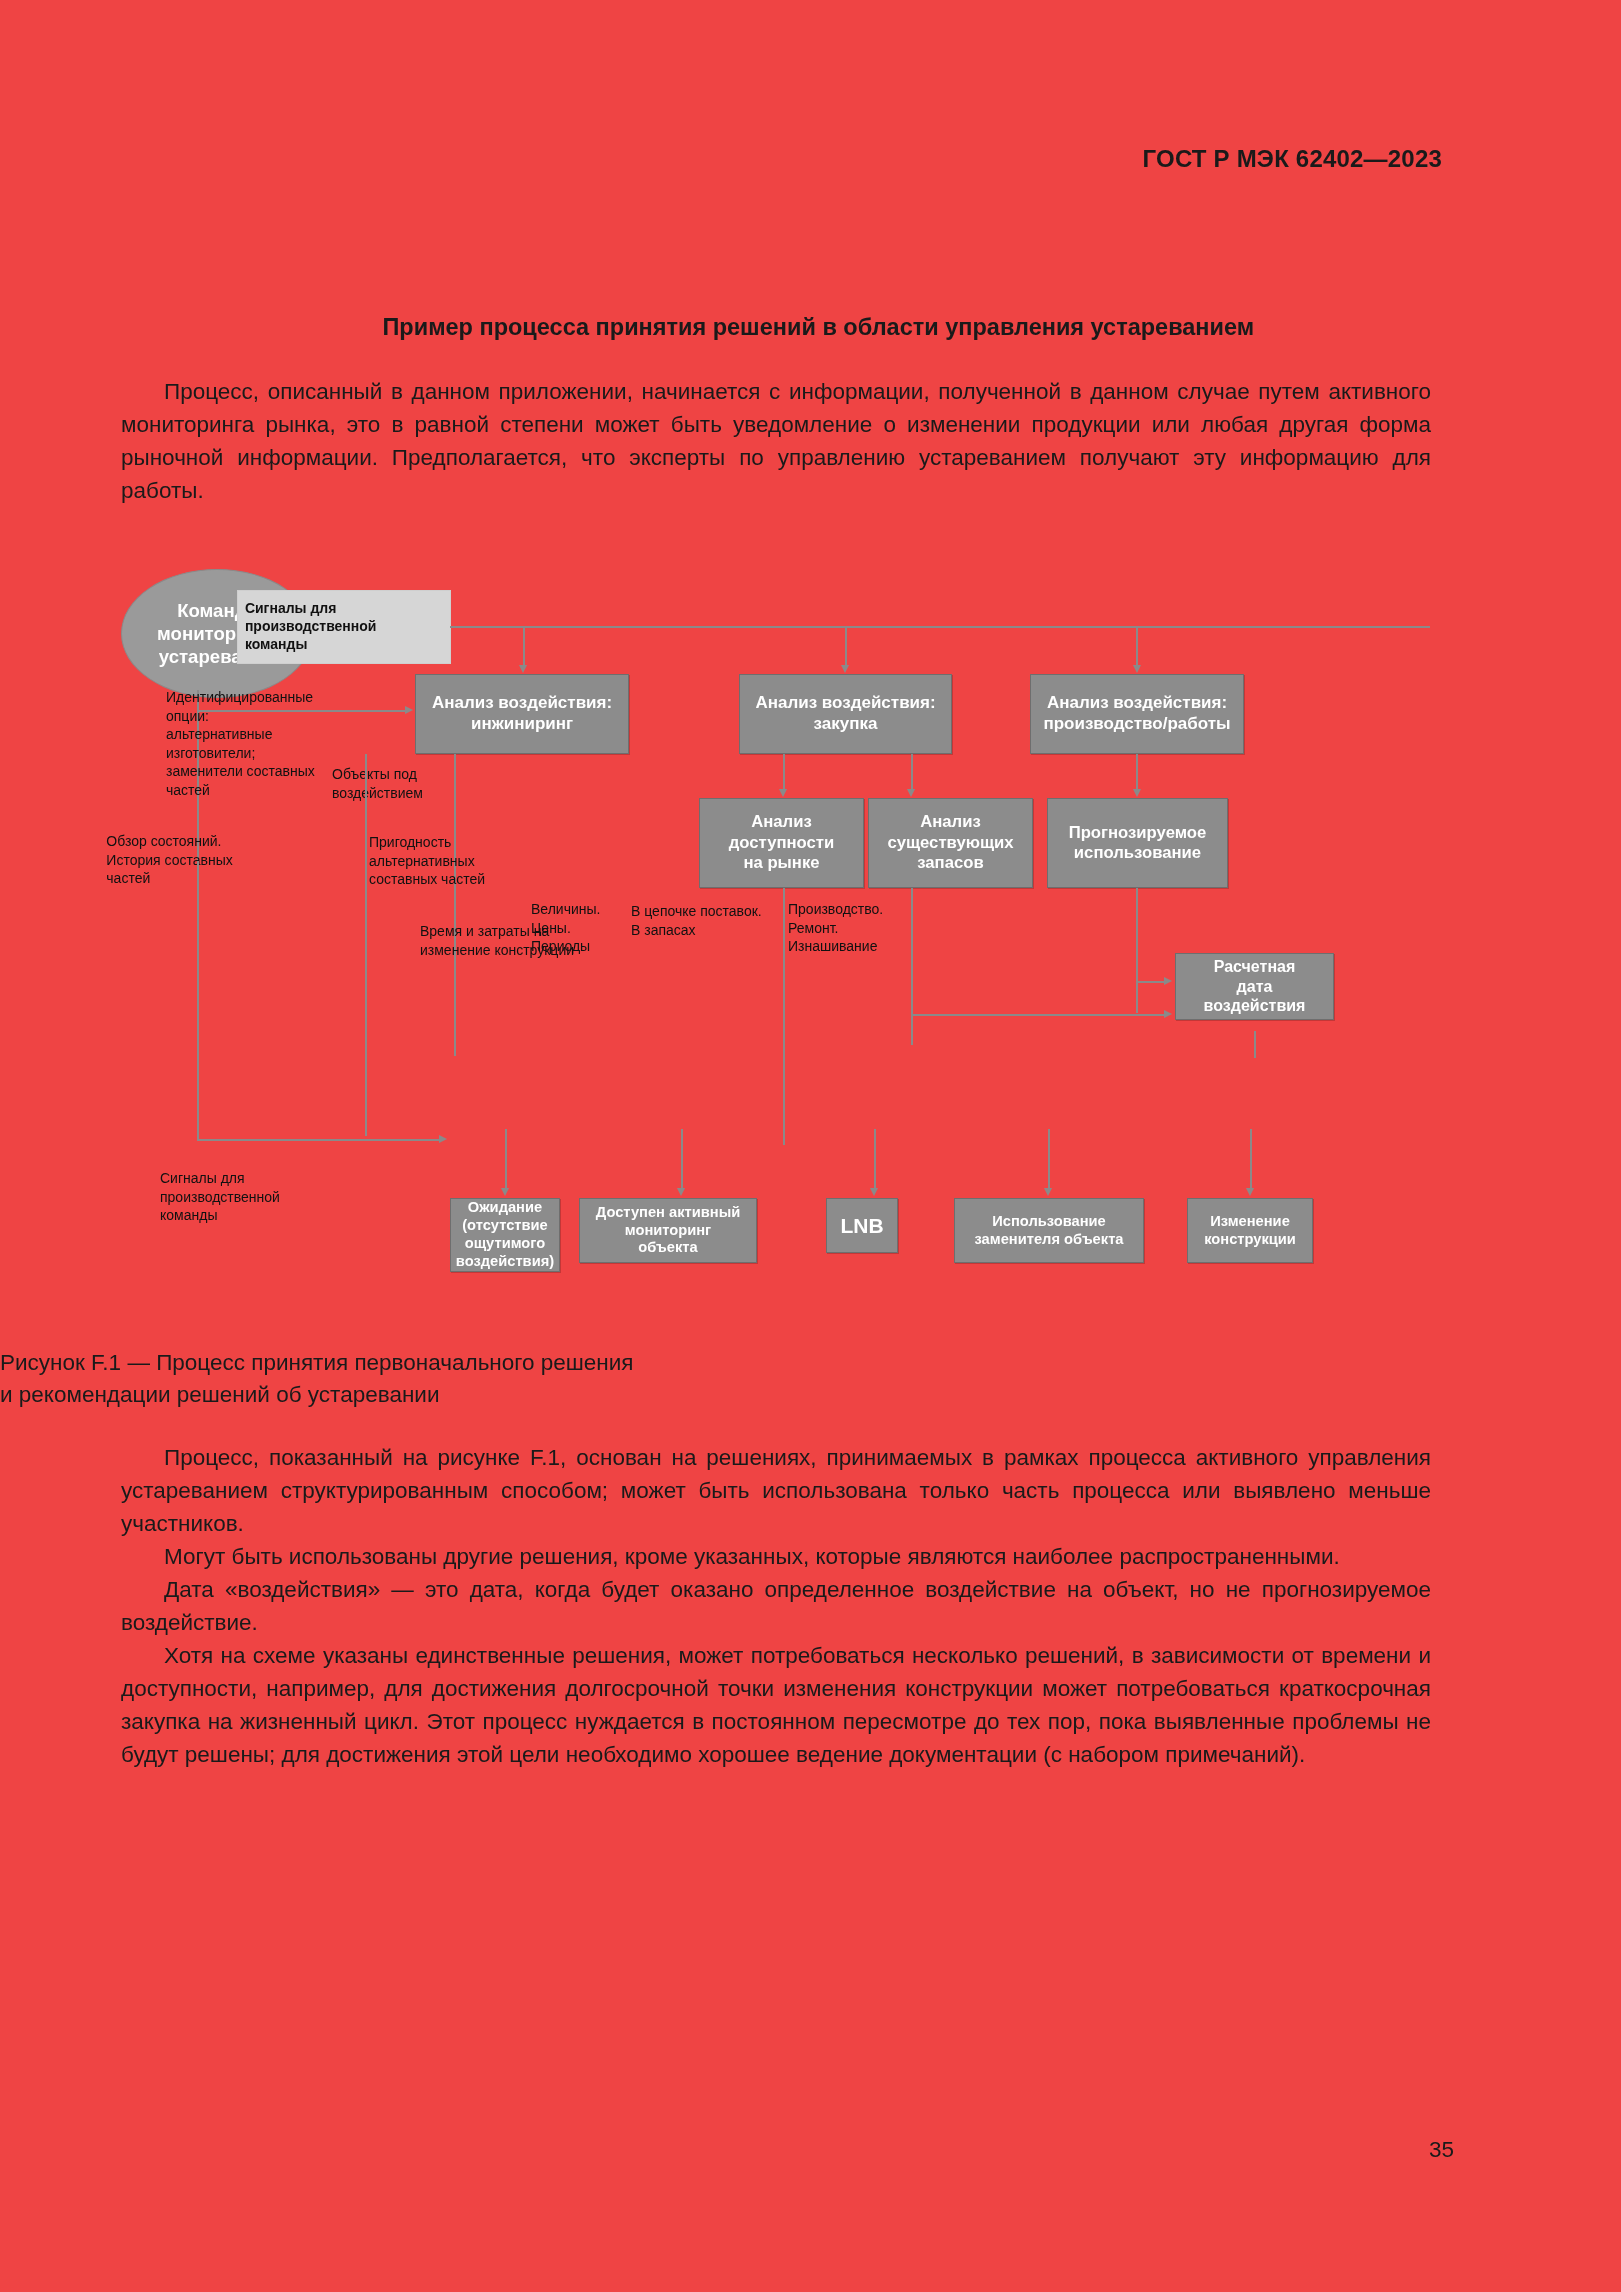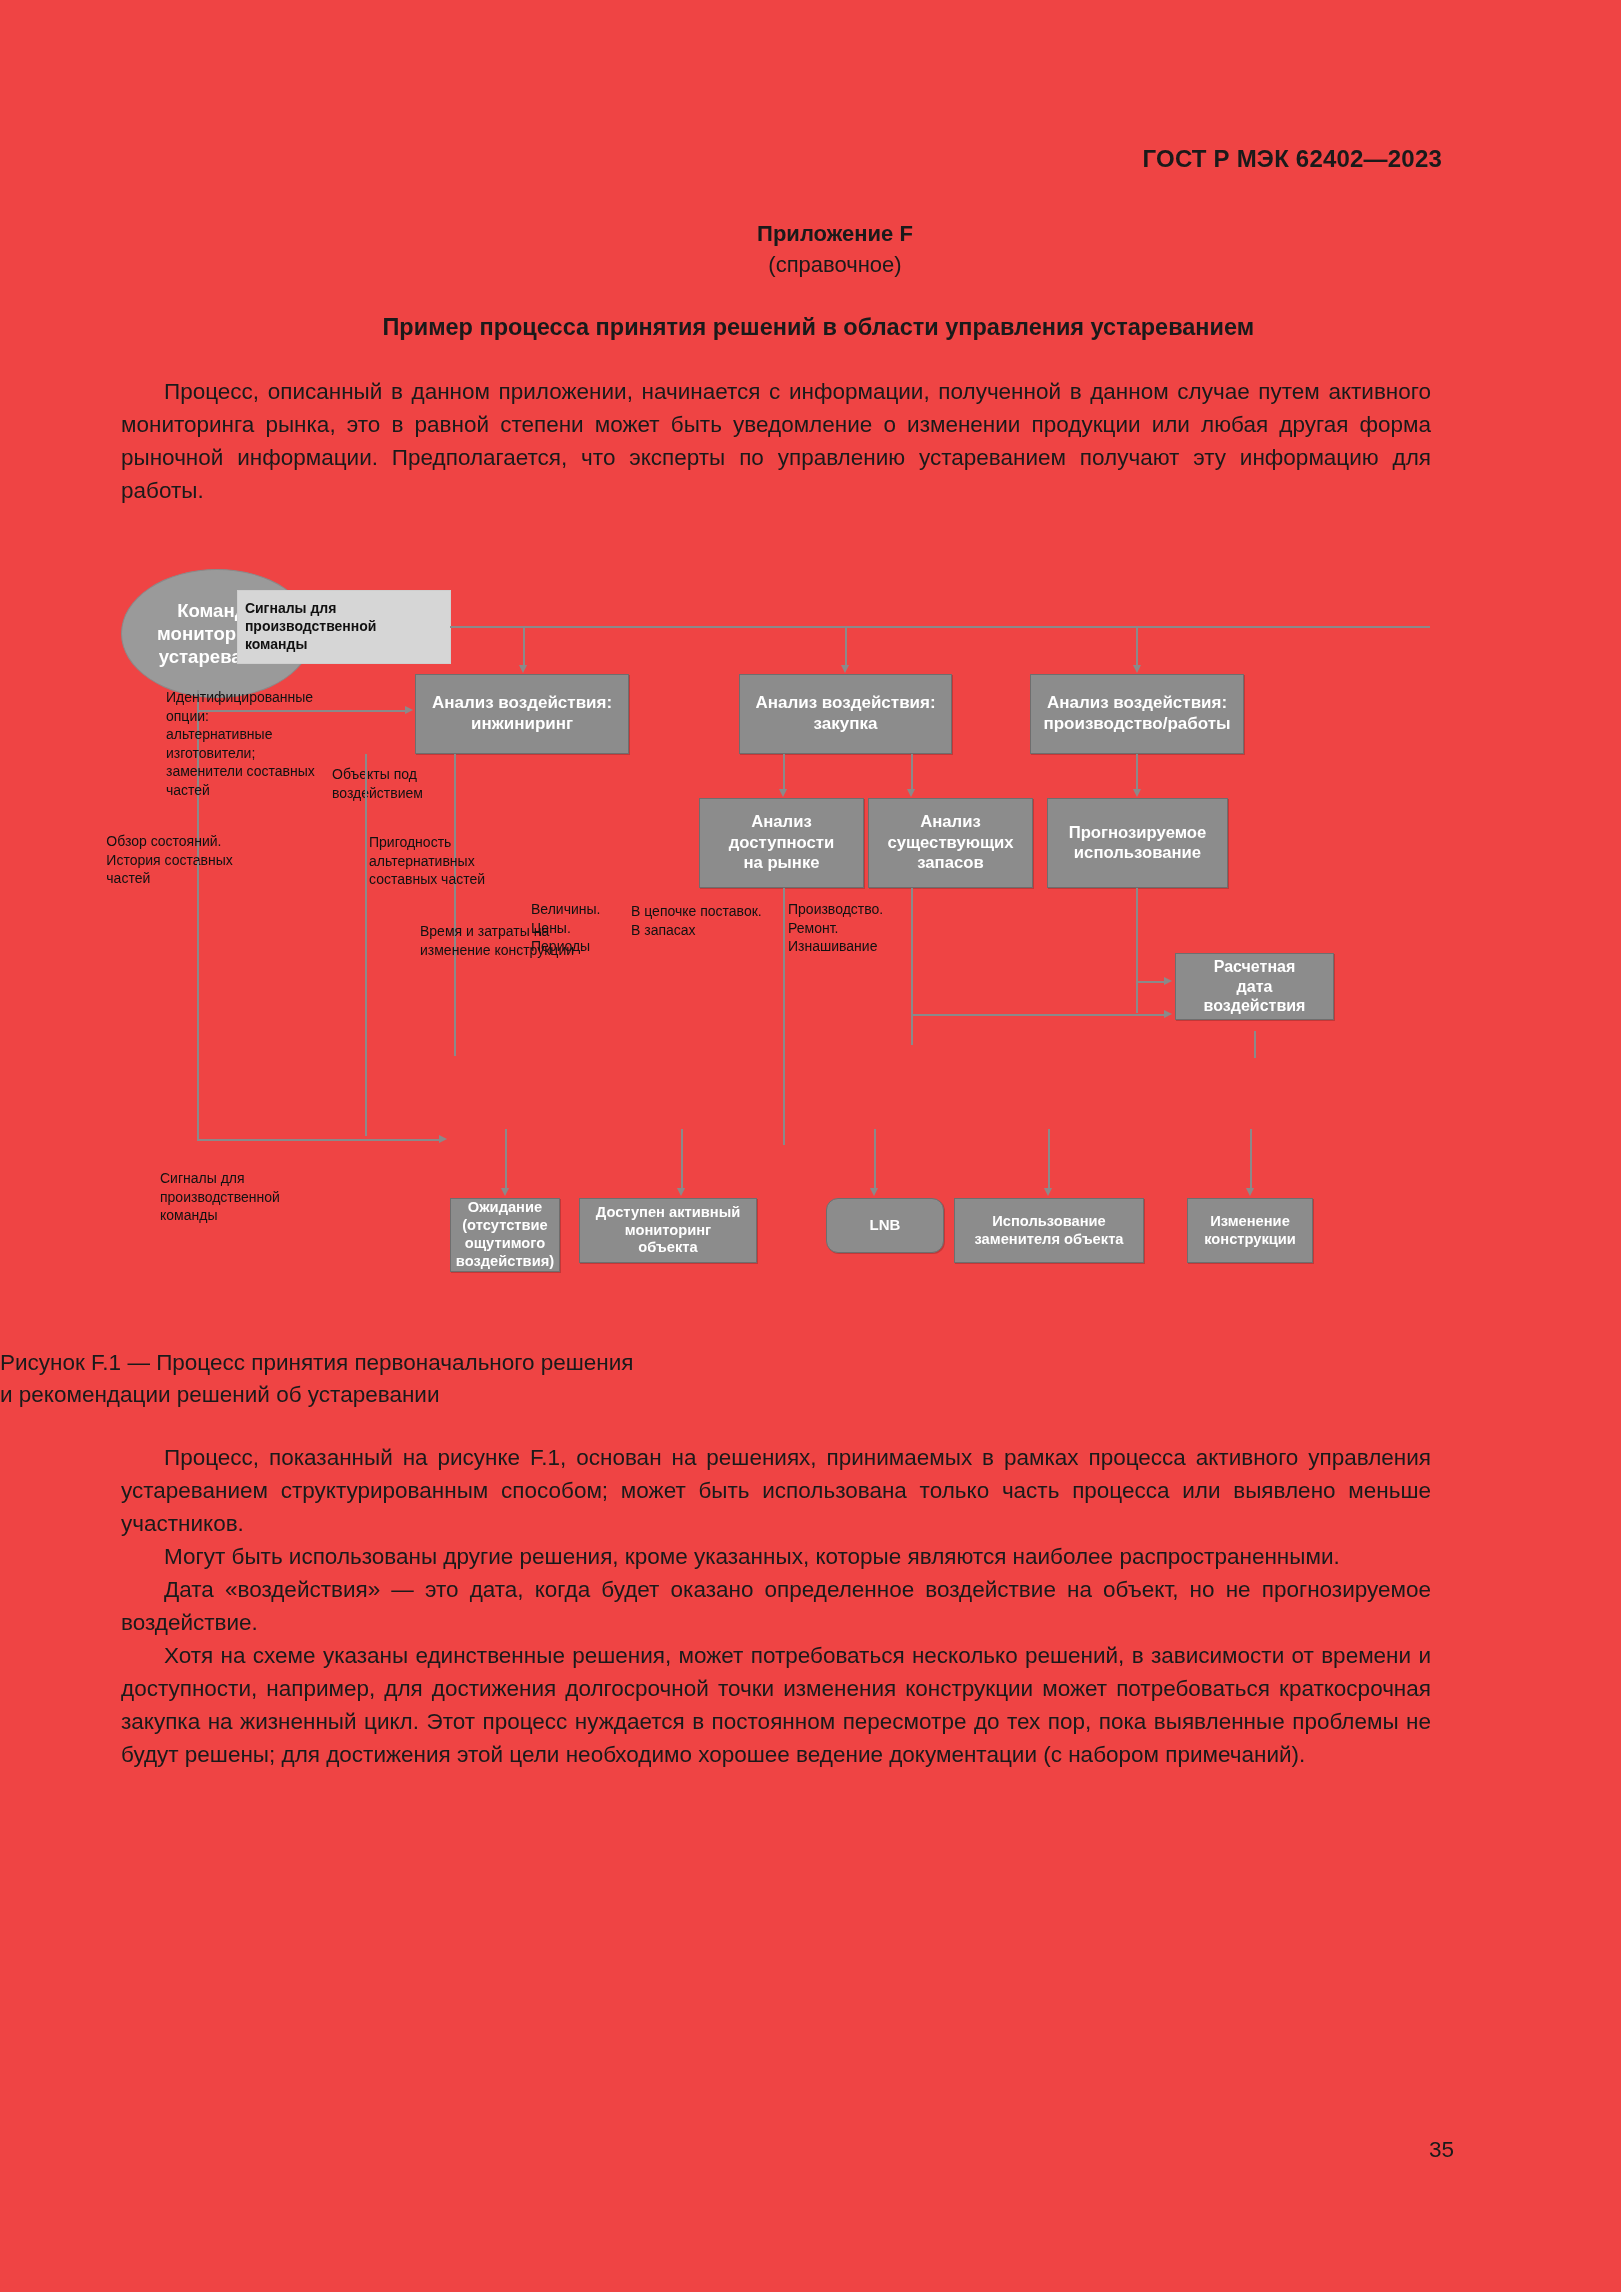--- a/index.html
+++ b/index.html
@@ -175,24 +175,20 @@
     border-left: 8.8px solid #8a8a8a;
   }
 </style>
 </head>
 <body>
 
 <div class="page">
 
   <div class="doc-header">ГОСТ Р МЭК 62402—2023</div>
 
-  <div class="annex-block">
-    <div class="annex-line">Приложение F</div>
-    <div class="annex-line annex-sub">(справочное)</div>
-  </div>
   <div class="annex-title">Пример процесса принятия решений в области управления устареванием</div>
 
   <div class="body-text" id="intro-text">
     <p class="indent">Процесс, описанный в данном приложении, начинается с информации, полученной в данном случае путем активного мониторинга рынка, это в равной степени может быть уведомление о изменении продукции или любая другая форма рыночной информации. Предполагается, что эксперты по управлению устареванием получают эту информацию для работы.</p>
   </div>
 
   <div class="diagram">
 
     <div class="ellipse" style="left:0px; top:7.8px; width:192px; height:129px; font-size:18.6px;">
       <span style="white-space:pre-line;">Команда
@@ -332,21 +328,21 @@
       <span style="white-space:pre-line;">Ожидание
 (отсутствие
 ощутимого
 воздействия)</span>
     </div>
     <div class="node" style="left:458px; top:637px; width:178px; height:65px; font-size:14.7px;">
       <span style="white-space:pre-line;">Доступен активный
 мониторинг
 объекта</span>
     </div>
-    <div class="node" style="left:705px; top:637px; width:118px; height:55px; font-size:15px;border-radius:12px;">
+    <div class="node" style="left:705px; top:637px; width:72px; height:55px; font-size:21px;">
       <span>LNB</span>
     </div>
     <div class="node" style="left:833px; top:637px; width:190px; height:65px; font-size:14.7px;">
       <span style="white-space:pre-line;">Использование
 заменителя объекта</span>
     </div>
     <div class="node" style="left:1066px; top:637px; width:126px; height:65px; font-size:14.7px;">
       <span style="white-space:pre-line;">Изменение
 конструкции</span>
     </div>

